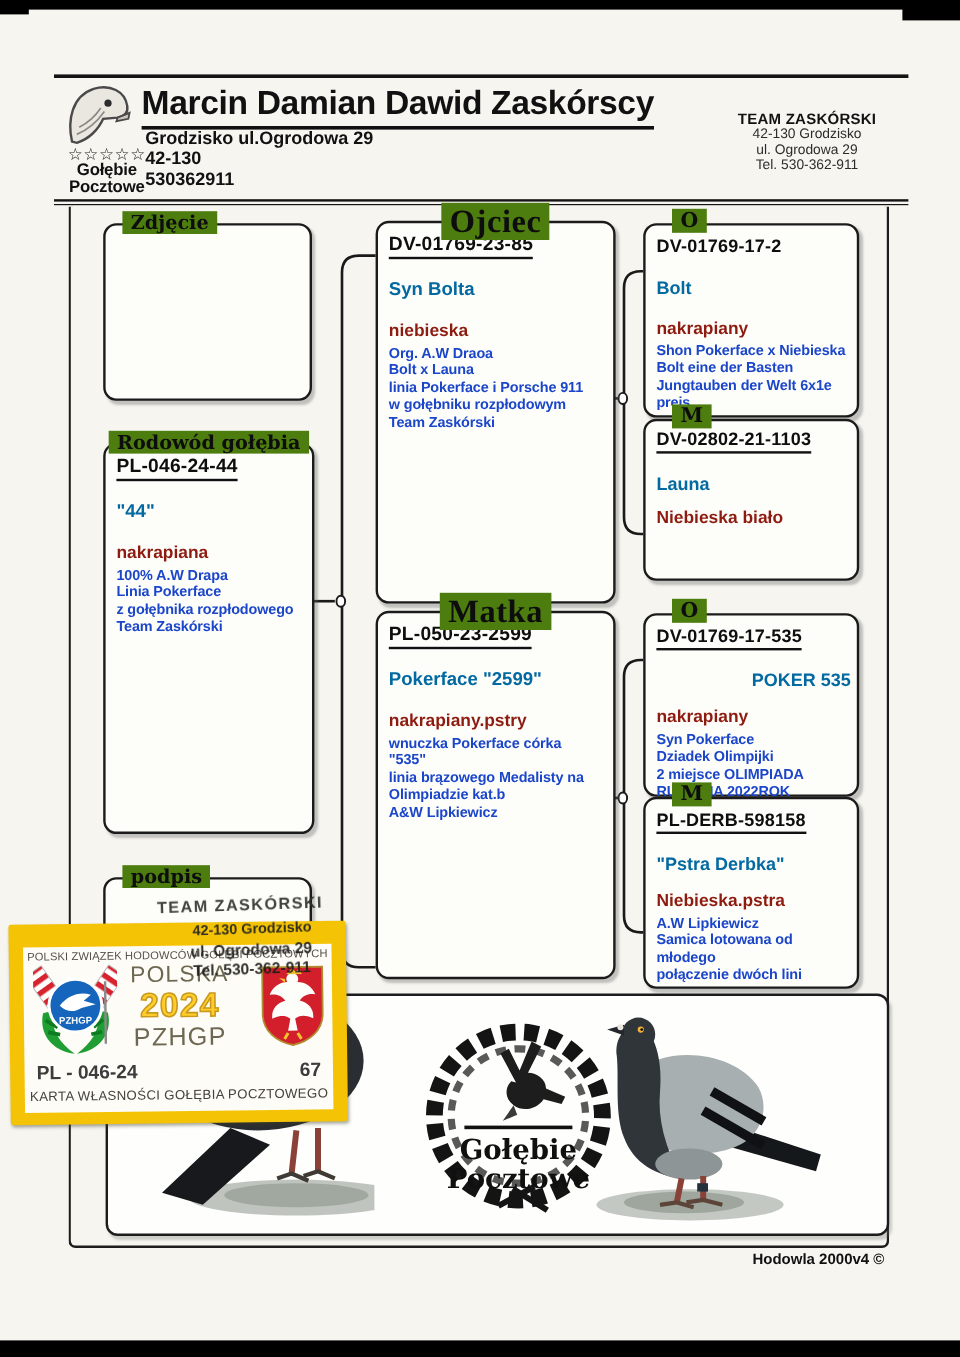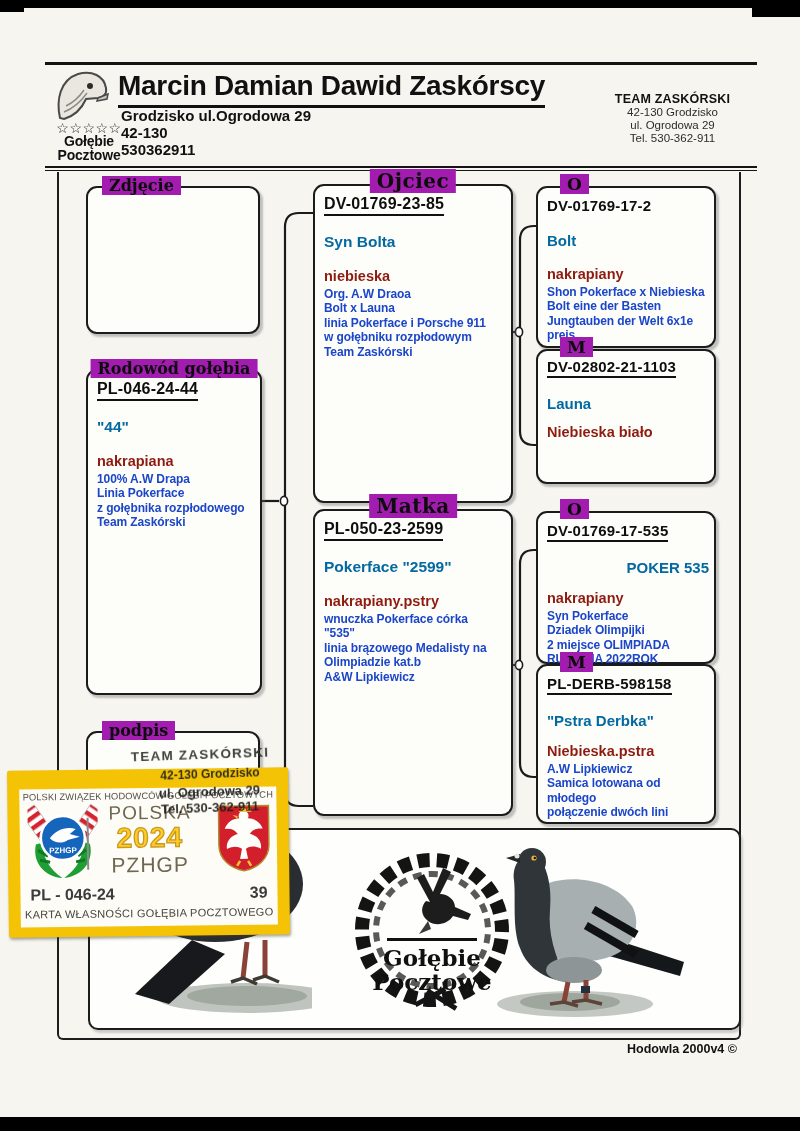--- a/index.html
+++ b/index.html
@@ -24,23 +24,23 @@
             font-weight:bold;font-size:14px;line-height:1.0;letter-spacing:-.2px;}
 
   
   .frame{position:absolute;left:57px;top:172px;width:680px;height:866px;
          border-left:2px solid #1d1d1d;border-right:2px solid #1d1d1d;border-bottom:2px solid #1d1d1d;
          border-radius:0 0 6px 6px;}
 
   
   .pbox{position:absolute;background:#fdfdfa;border:2px solid #1b1b1b;border-radius:11px;
         box-shadow:2.5px 3px 2px rgba(105,105,105,.38);}
-  .pbox-title{position:absolute;background:#a21caf;padding:0 7px;white-space:nowrap;
+  .pbox-title{position:absolute;background:#4d7c0f;padding:0 7px;white-space:nowrap;
               font-family:"DejaVu Serif",serif;font-weight:bold;color:#0d0d0d;text-align:center;}
-  .t-big{left:50%;transform:translateX(-50%);top:-17px;font-size:20px;letter-spacing:.5px;}
+  .t-big{left:50%;transform:translateX(-50%);top:-17px;font-size:27px;letter-spacing:.5px;font-family:Liberation Serif, serif;}
   .t-med{left:50%;transform:translateX(-50%);top:-12px;font-size:16px;}
   .t-small{left:14px;top:-12px;font-size:16px;}
   .t-om{left:22px;top:-14px;font-size:17px;}
   .pbox-body{padding:9px 5px 0 9px;}
   .ring{display:inline-block;font-size:16px;font-weight:bold;color:#0e0e0e;letter-spacing:.2px;
         border-bottom:2.5px solid #111;padding-bottom:1px;margin-bottom:17px;white-space:nowrap;}
   .ring.no-ul{border-bottom:none;}
   .sm .ring{font-size:15px;}
   .gname{font-size:15.5px;font-weight:bold;color:#0369a1;margin-bottom:17px;white-space:nowrap;}
   .sm .gname{font-size:15px;}
@@ -322,21 +322,21 @@
         <path d="M3 3 H53 V42 C53 56 42 65 28 68 C14 65 3 56 3 42 Z" fill="#d21f2b" stroke="#b28b2e" stroke-width="1.5"></path>
         <path d="M28 16 C20 14 12 18 9 26 C15 25 19 27 22 31 C14 33 10 39 11 46 C17 43 22 43 26 46 L24 56 L32 56 L30 46 C34 43 39 43 45 46 C46 39 42 33 34 31 C37 27 41 25 47 26 C44 18 36 14 28 16 Z" fill="#fdfdf9"></path>
         <circle cx="28" cy="13" r="5" fill="#fdfdf9"></circle>
         <path d="M23 9 L28 4 L31 7 L34 4 L36 9 Z" fill="#f2c12e"></path>
         <path d="M22 13 L17 12 L22 16 Z" fill="#f2c12e"></path>
         <path d="M24 58 L21 63 M32 58 L35 63" stroke="#f2c12e" stroke-width="2.5"></path>
       </svg>
 
       <div class="card-row">
         <span>PL - 046-24</span>
-        <span>39</span>
+        <span>67</span>
       </div>
       <div class="card-cap">KARTA  WŁASNOŚCI GOŁĘBIA POCZTOWEGO</div>
     </div>
   </div>
 
   <div class="stamp" style="left:115px;top:747px;width:170px;font-size:13.5px;letter-spacing:1.2px;">TEAM ZASKÓRSKI</div>
   <div class="stamp" style="left:145px;top:767px;width:130px;font-size:12px;color:#23231f;filter:blur(.6px);">42-130 Grodzisko</div>
   <div class="stamp" style="left:142px;top:784px;width:135px;font-size:13px;color:#1d1d1a;">ul. Ogrodowa 29</div>
   <div class="stamp" style="left:140px;top:800px;width:140px;font-size:13px;color:#1d1d1a;">Tel. 530-362-911</div>
 

